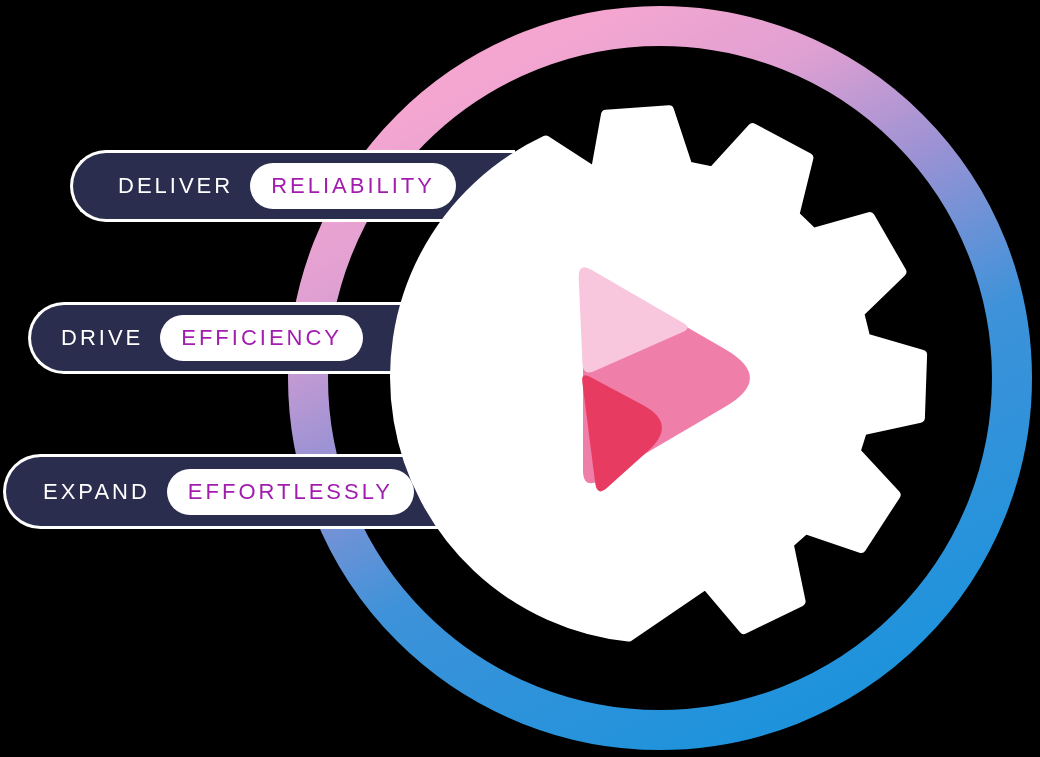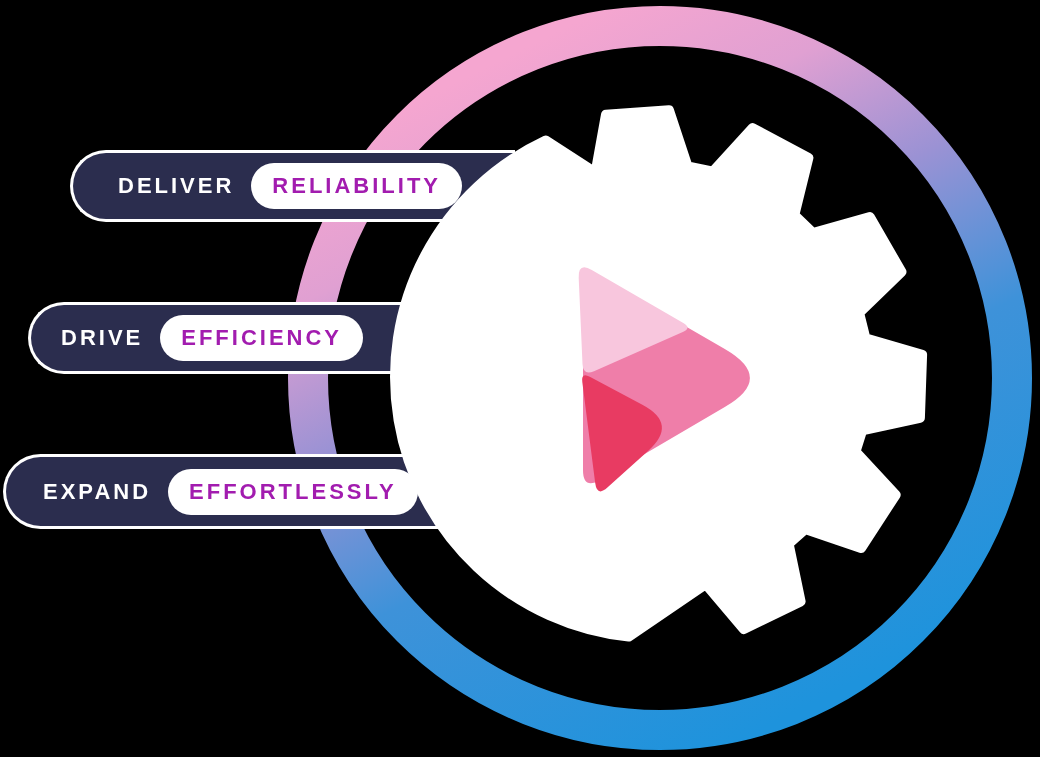--- a/index.html
+++ b/index.html
@@ -15,21 +15,21 @@
     position:absolute;
     box-sizing:border-box;
     display:flex;
     align-items:center;
     gap:17px;
     background:#2B2D4E;
     border:3px solid #FFFFFF;
     border-right:none;
     border-radius:40px 0 0 40px;
     color:#FFFFFF;
-    font-weight:bold;
+    font-weight:normal;
     font-size:22px;
     letter-spacing:3px;
     z-index:2;
     white-space:nowrap;
   }
   .pill .action{flex:0 0 auto;}
   .pill .chip{
     flex:0 0 auto;
     background:#FFFFFF;
     color:#a21caf;

